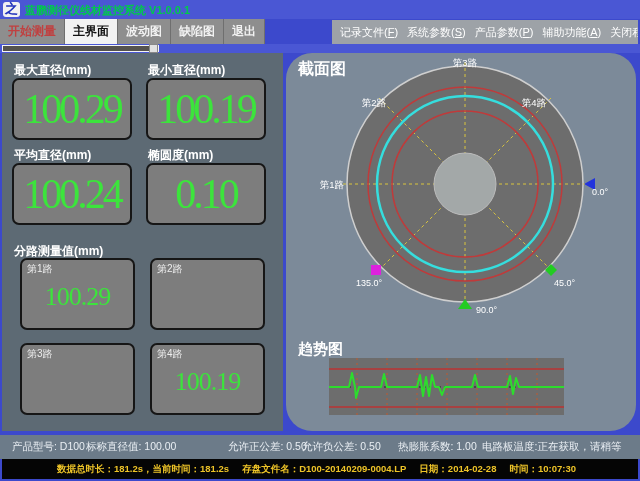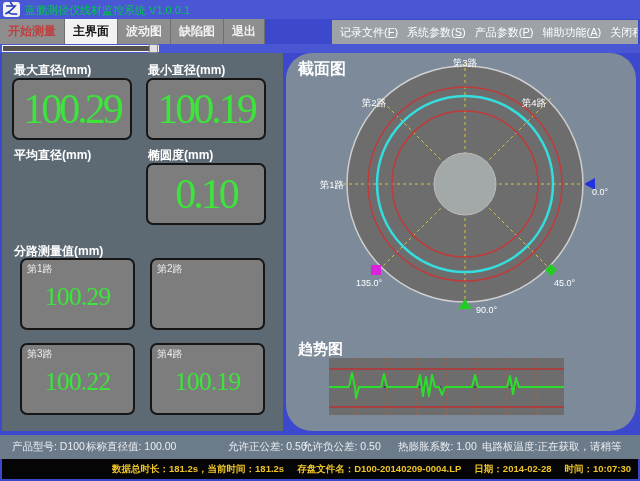--- a/index.html
+++ b/index.html
@@ -6,21 +6,21 @@
   body { font-family: "Liberation Sans", sans-serif; background:#222; }
   .window {
     position: relative; width: 640px; height: 481px;
     background: #3c49cc; overflow: hidden;
   }
   
   .titlebar { position:absolute; left:0; top:0; width:640px; height:19px; background:#4a57d4; }
   .logo { position:absolute; left:3px; top:2px; width:17px; height:15px; background:#f2f2f2;
           border-radius:3px; color:#2133bb; font-weight:bold; font-size:13px; line-height:14px;
           text-align:center; }
-  .title { position:absolute; left:25px; top:3px; font-size:11px; font-weight:normal; color:#00c94c; white-space:nowrap; }
+  .title { position:absolute; left:25px; top:3px; font-size:11px; font-weight:bold; color:#00c94c; white-space:nowrap; }
   
   .toolbar { position:absolute; left:0; top:19px; width:640px; height:25px; }
   .btns { position:absolute; left:0; top:0; width:248px; height:25px; background:#8e8e8e; display:flex; }
   .tbtn { height:25px; border:none; border-right:1px solid #6f6f6f; background:#8e8e8e;
           color:#f2f2f2; font-family:"Liberation Sans",sans-serif; font-size:12px; font-weight:bold;
           padding:0 8px; white-space:nowrap; cursor:pointer; }
   .tbtn.red { color:#c04040; }
   .tbtn.active { background:#f2f2f2; color:#111; }
   .menustrip { position:absolute; left:332px; top:1px; width:306px; height:24px; background:#9da2a7;
                display:flex; align-items:center; gap:9px; padding-left:8px; overflow:hidden; }
@@ -48,21 +48,21 @@
                    font-family:"Liberation Serif", serif; color:#3ce43c; font-size:26px;
                    letter-spacing:-1px; line-height:1; }
   
   .sec-title { position:absolute; color:#fff; font-weight:bold; font-size:16px; }
   svg text { font-family:"Liberation Sans", sans-serif; }
   
   .parambar { position:absolute; left:0; top:435px; width:640px; height:24px; background:#6c7b89; }
   .param { position:absolute; top:5px; color:#e9eef3; font-size:10.5px; white-space:nowrap; }
   
   .statusbar { position:absolute; left:2px; top:459px; width:636px; height:20px; background:#050505;
-               display:flex; align-items:center; justify-content:flex-end; gap:13px; padding-right:7px; }
+               display:flex; align-items:center; justify-content:center; gap:13px; padding-right:7px; }
   .stat { color:#eec428; font-size:9.5px; font-weight:bold; white-space:nowrap; }
 </style>
 </head>
 <body>
 
 <div class="window">
 
   <div class="titlebar">
     <div class="logo">之</div>
     <span class="title">蓝鹏测径仪线材监控系统 V1.0.0.1</span>
@@ -98,36 +98,38 @@
       <span class="flabel" style="left:146px; top:9px;">最小直径(mm)</span>
       <div class="ledbox" style="left:10px; top:25px;">
           <span class="ledval">100.29</span>
         </div>
       <div class="ledbox" style="left:144px; top:25px;">
           <span class="ledval">100.19</span>
         </div>
 
       <span class="flabel" style="left:12px; top:94px;">平均直径(mm)</span>
       <span class="flabel" style="left:146px; top:94px;">椭圆度(mm)</span>
+      <div class="ledbox" style="left:10px; top:110px;">
+          <span class="ledval">100.24</span>
+        </div>
       <div class="ledbox" style="left:144px; top:110px;">
           <span class="ledval">0.10</span>
         </div>
 
       <span class="flabel" style="left:12px; top:190px;">分路测量值(mm)</span>
 
       <div class="pathbox" style="left:18px; top:205px;">
         <span class="plabel">第1路</span>
         <span class="pval">100.29</span>
       </div>
       <div class="pathbox" style="left:148px; top:205px;">
         <span class="plabel">第2路</span>
       </div>
       <div class="pathbox" style="left:18px; top:290px;">
         <span class="plabel">第3路</span>
-        <span class="pval">100.22</span>
       </div>
       <div class="pathbox" style="left:148px; top:290px;">
         <span class="plabel">第4路</span>
         <span class="pval">100.19</span>
       </div>
     </div>
 
     <div class="right-panel">
       <span class="sec-title" style="left:12px; top:6px;">截面图</span>
       <span class="sec-title" style="left:12px; top:287px; font-size:15px;">趋势图</span>

